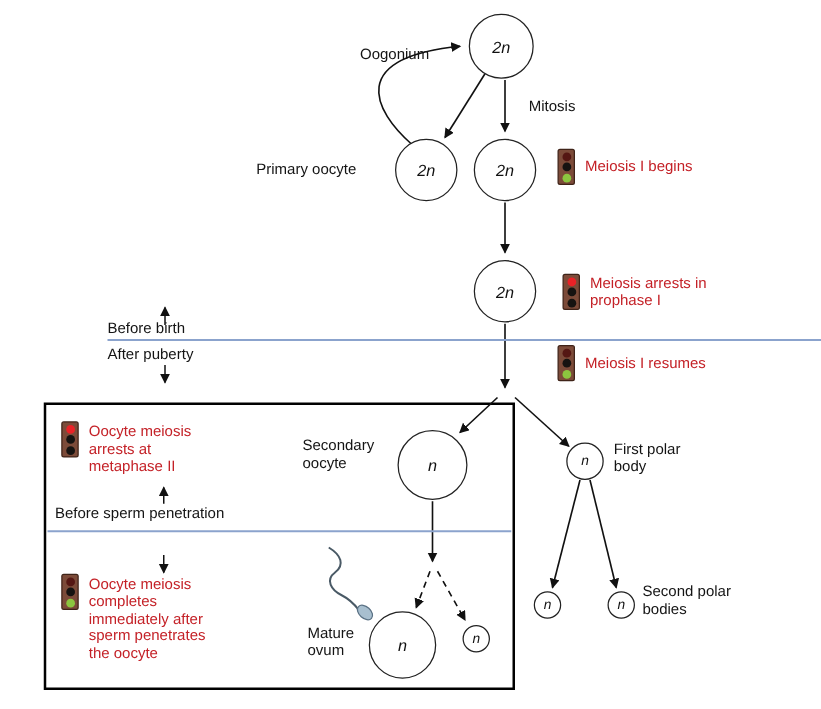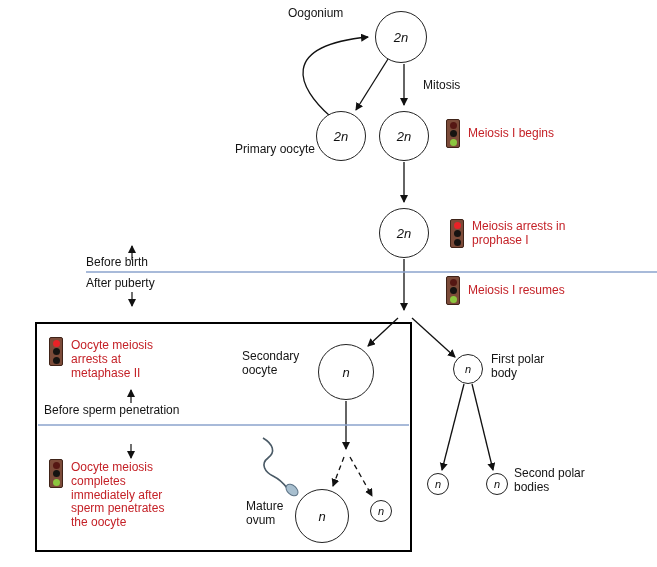--- a/index.html
+++ b/index.html
@@ -88,23 +88,23 @@
   <div class="cell" style="left:316px; top:111px; width:50px; height:50px;">2n</div>
   <div class="cell" style="left:379px; top:111px; width:50px; height:50px;">2n</div>
   <div class="cell" style="left:379px; top:208px; width:50px; height:50px;">2n</div>
   <div class="cell" style="left:318px; top:344px; width:56px; height:56px;">n</div>
   <div class="cell small" style="left:453px; top:354px; width:30px; height:30px;">n</div>
   <div class="cell" style="left:295px; top:489px; width:54px; height:54px;">n</div>
   <div class="cell small" style="left:370px; top:500px; width:22px; height:22px;">n</div>
   <div class="cell small" style="left:427px; top:473px; width:22px; height:22px;">n</div>
   <div class="cell small" style="left:486px; top:473px; width:22px; height:22px;">n</div>
 
-  <div class="lbl" style="left:288px; top:7px;">Oogonium</div>
+  <div class="lbl" style="left:288px; top:37px;">Oogonium</div>
   <div class="lbl" style="left:423px; top:79px;">Mitosis</div>
-  <div class="lbl" style="left:235px; top:129px;margin-top:14px;">Primary oocyte</div>
+  <div class="lbl" style="left:205px; top:129px;">Primary oocyte</div>
   <div class="lbl" style="left:86px; top:256px;">Before birth</div>
   <div class="lbl" style="left:86px; top:277px;">After puberty</div>
   <div class="lbl" style="left:491px; top:353px; width:64px;">First polar body</div>
   <div class="lbl" style="left:242px; top:350px; width:70px;">Secondary oocyte</div>
   <div class="lbl" style="left:44px; top:404px;">Before sperm penetration</div>
   <div class="lbl" style="left:246px; top:500px; width:52px;">Mature ovum</div>
   <div class="lbl" style="left:514px; top:467px; width:90px;">Second polar bodies</div>
 
   <div class="tlight lit-green" style="left:446px; top:119px;">
     <span class="dot d-red"></span>

